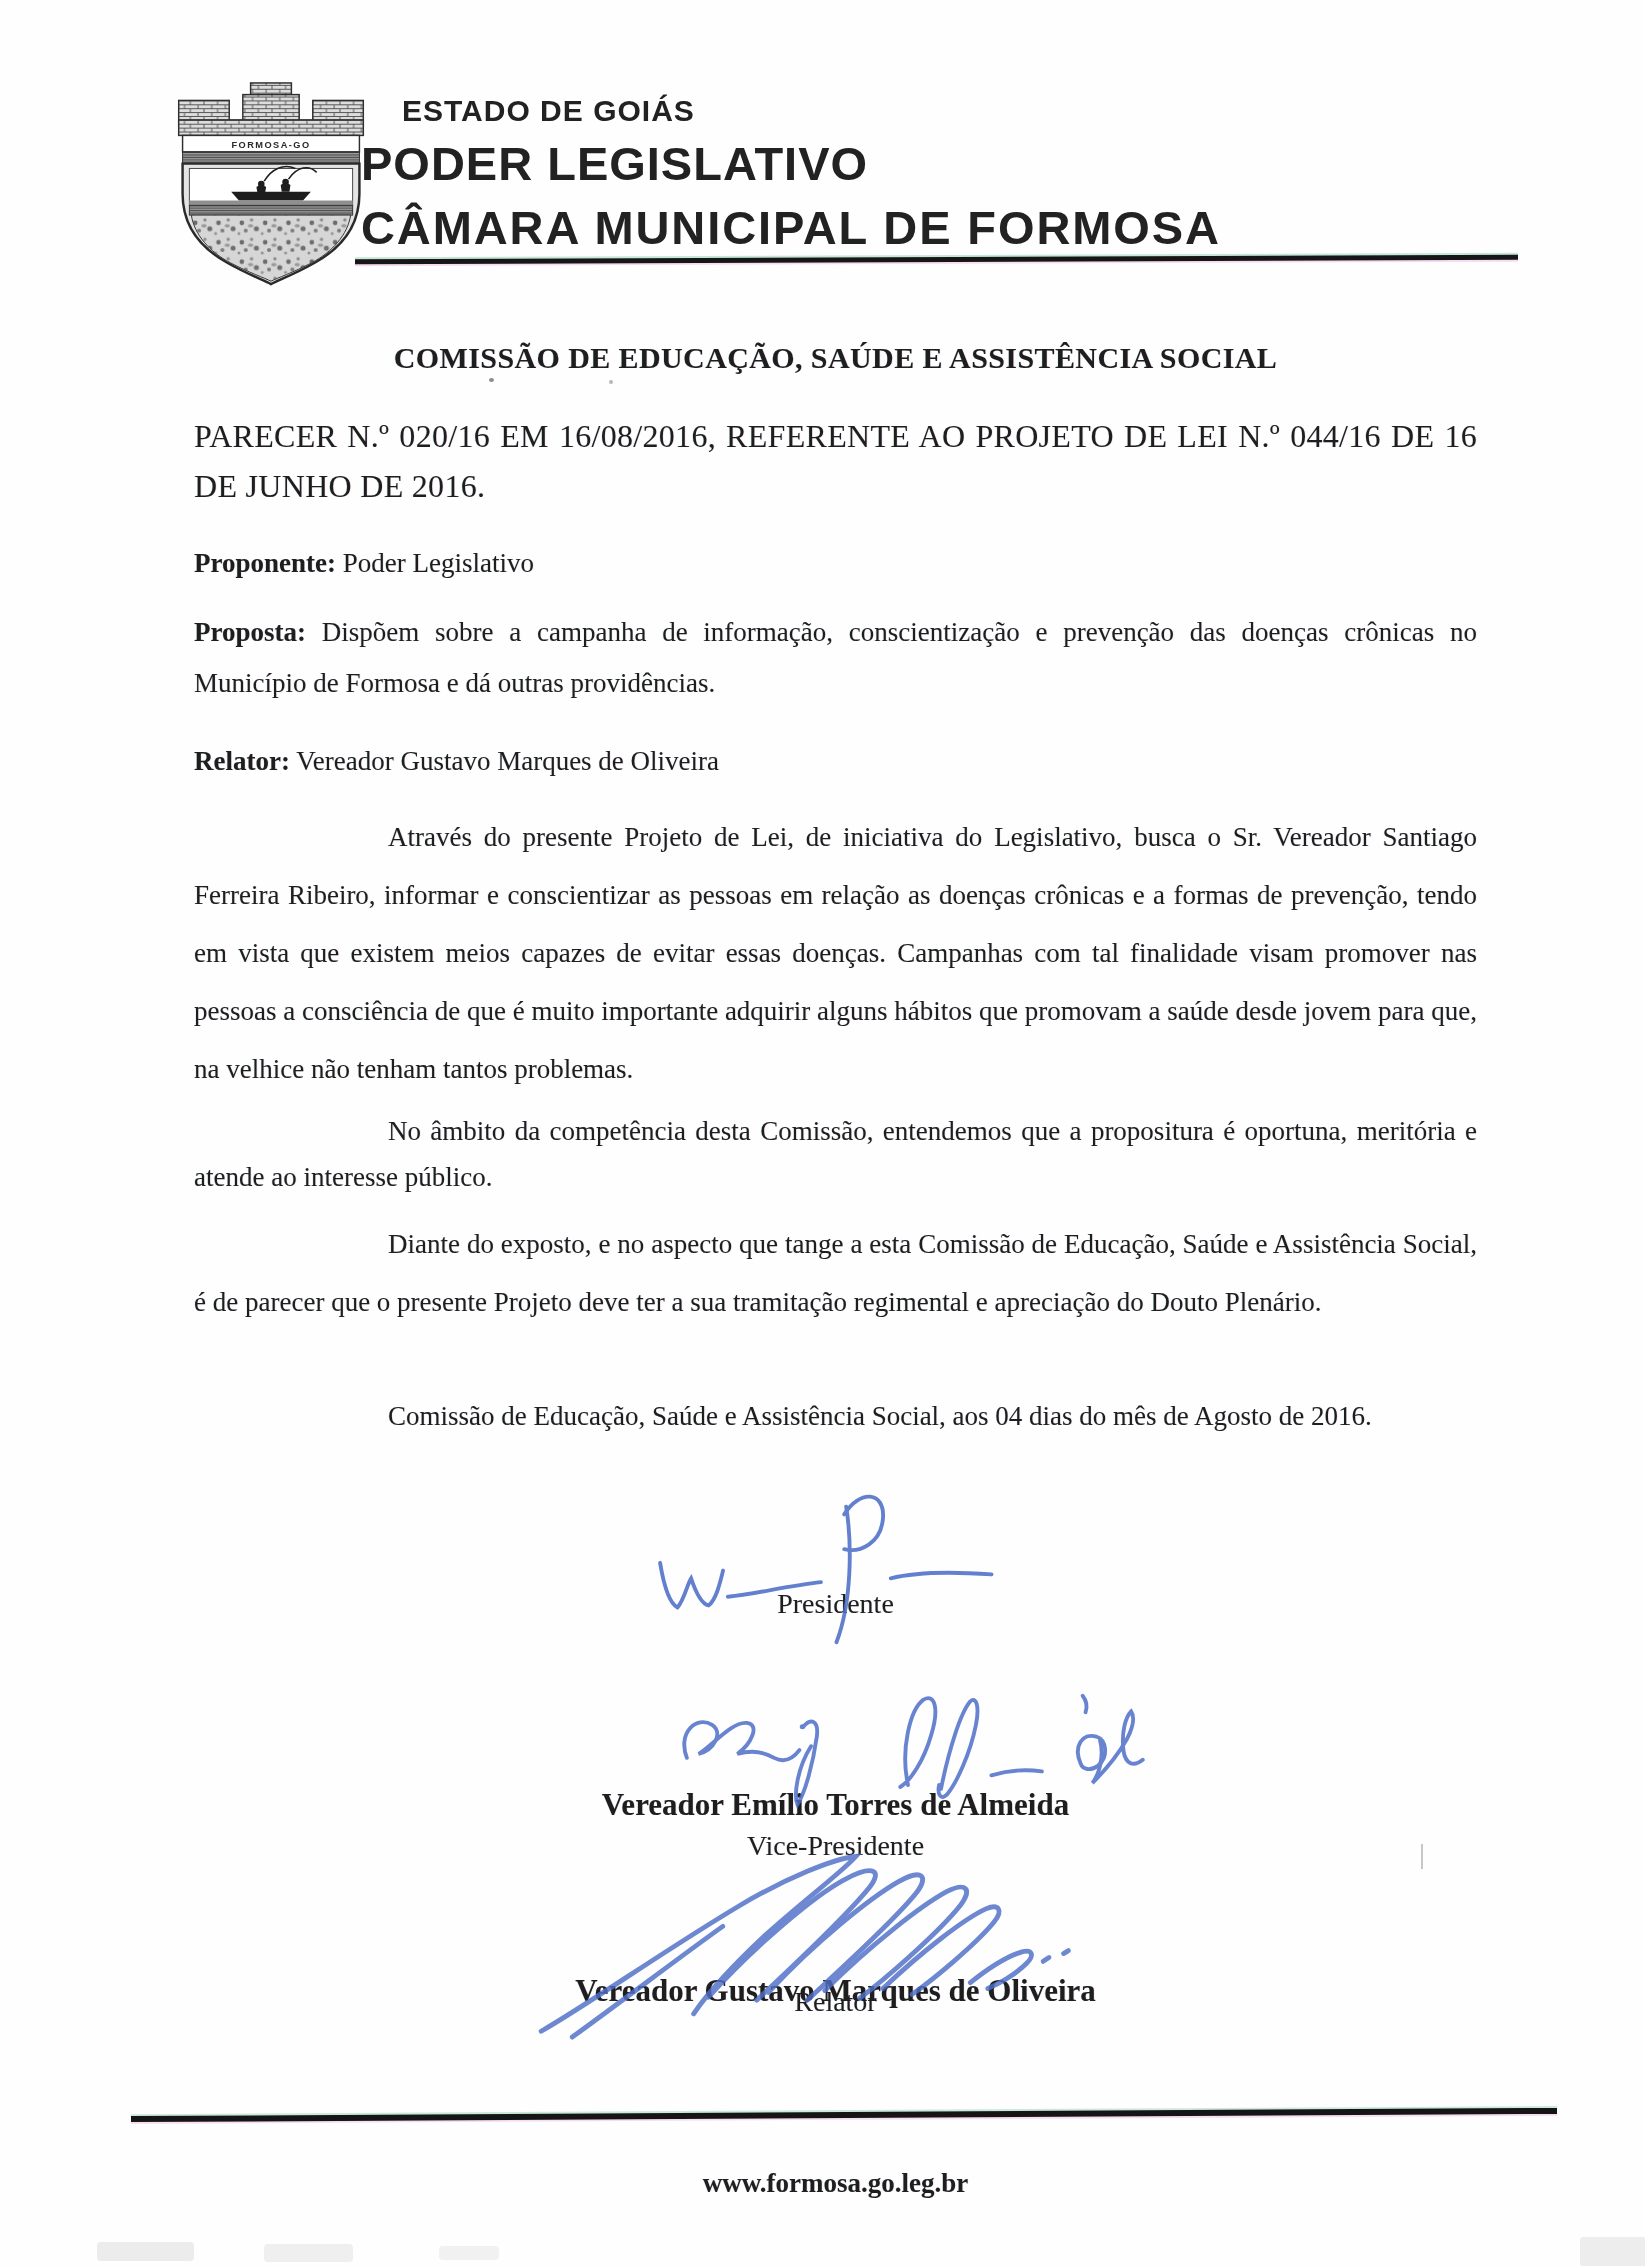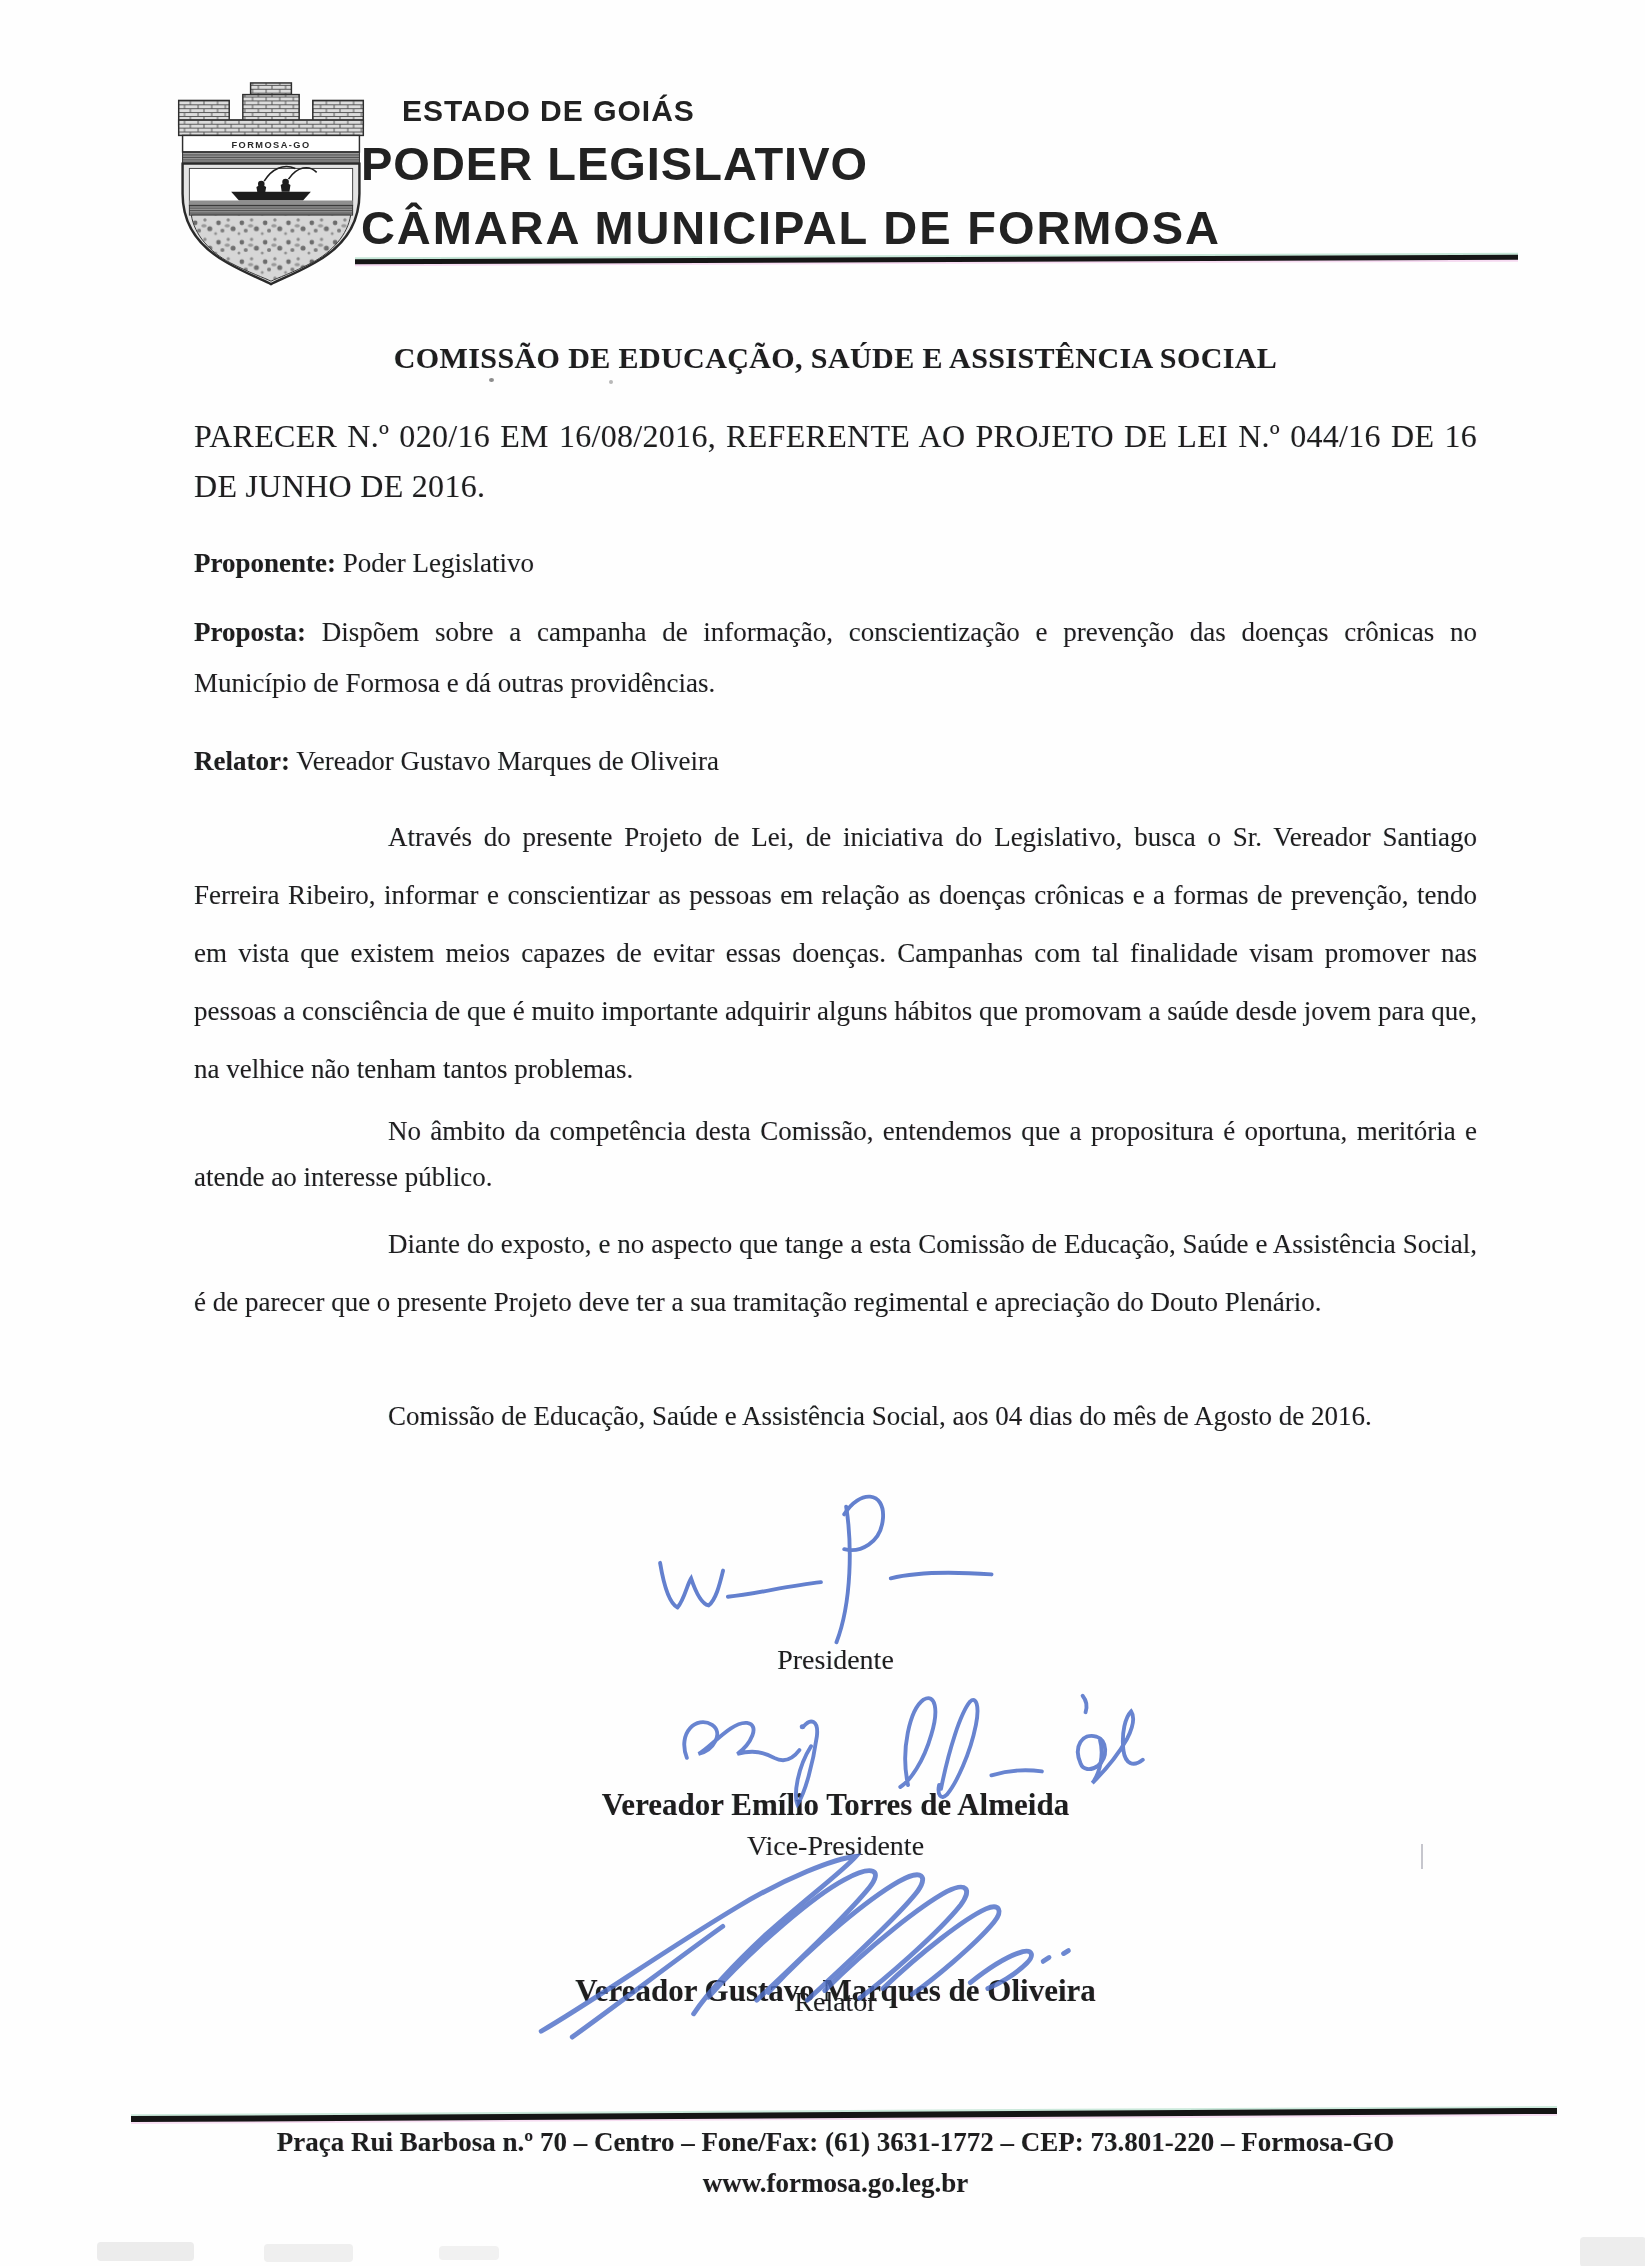--- a/index.html
+++ b/index.html
@@ -32,21 +32,21 @@
   .f-relator{top:736px;}
   .para{font-size:27px;line-height:58px;text-align:justify;text-indent:194px;}
   .p1{top:808px;}
   .p2{top:1108px;line-height:46px;}
   .p3{top:1215px;}
   .p4{top:1393px;line-height:46px;}
 
   
   .sig-name{position:absolute;left:194px;width:1283px;text-align:center;font-weight:bold;font-size:31px;white-space:nowrap;}
   .sig-role{position:absolute;left:194px;width:1283px;text-align:center;font-size:28px;}
-  .n1{top:1601px;} .r1{top:1644px;}
+  .n1{top:1601px;} .r1{top:1588px;}
   .n2{top:1787px;} .r2{top:1830px;}
   .n3{top:1973px;} .r3{top:1986px;}
   .sigsvg{position:absolute;pointer-events:none;z-index:5;}
   .s1{left:631px;top:1485px;width:378px;height:175px;}
   .s2{left:650px;top:1688px;width:582px;height:131px;}
   .s3{left:514px;top:1837px;width:602px;height:204px;}
 
   
   .ftr-rule{
     position:absolute;left:131px;top:2112px;width:1426px;height:5.8px;background:#151515;
@@ -180,21 +180,20 @@
       <path d="M320,158 C366,112 420,70 446,56 C466,46 472,54 460,70 C436,100 380,148 356,166"></path>
       <path d="M380,156 C420,118 464,84 486,74 C500,68 504,76 494,88 C474,112 430,148 410,162"></path>
       <path d="M470,150 C490,134 510,122 524,118 C534,116 536,122 528,130 C516,142 498,152 488,156"></path>
       <path d="M545,128 l6,-4 M566,120 l5,-3"></path>
     </g>
   </svg>
   <div class="sig-name n3 ink">Vereador Gustavo Marques de Oliveira</div>
   <div class="sig-role r3 ink">Relator</div>
 
   <div class="ftr-rule"></div>
-  <div class="ftr-line ftr-address ink">Praça Rui Barbosa n.º 70 – Centro – Fone/Fax: (61) 3631-1772 – CEP: 73.801-220 – Formosa-GO</div>
   <div class="ftr-line ftr-site ink">www.formosa.go.leg.br</div>
 
   <div class="art a-dot1"></div>
   <div class="art a-dot2"></div>
   <div class="art a-tick"></div>
   <div class="art a-sm1"></div>
   <div class="art a-sm2"></div>
   <div class="art a-sm3"></div>
   <div class="art a-sm4"></div>
 

